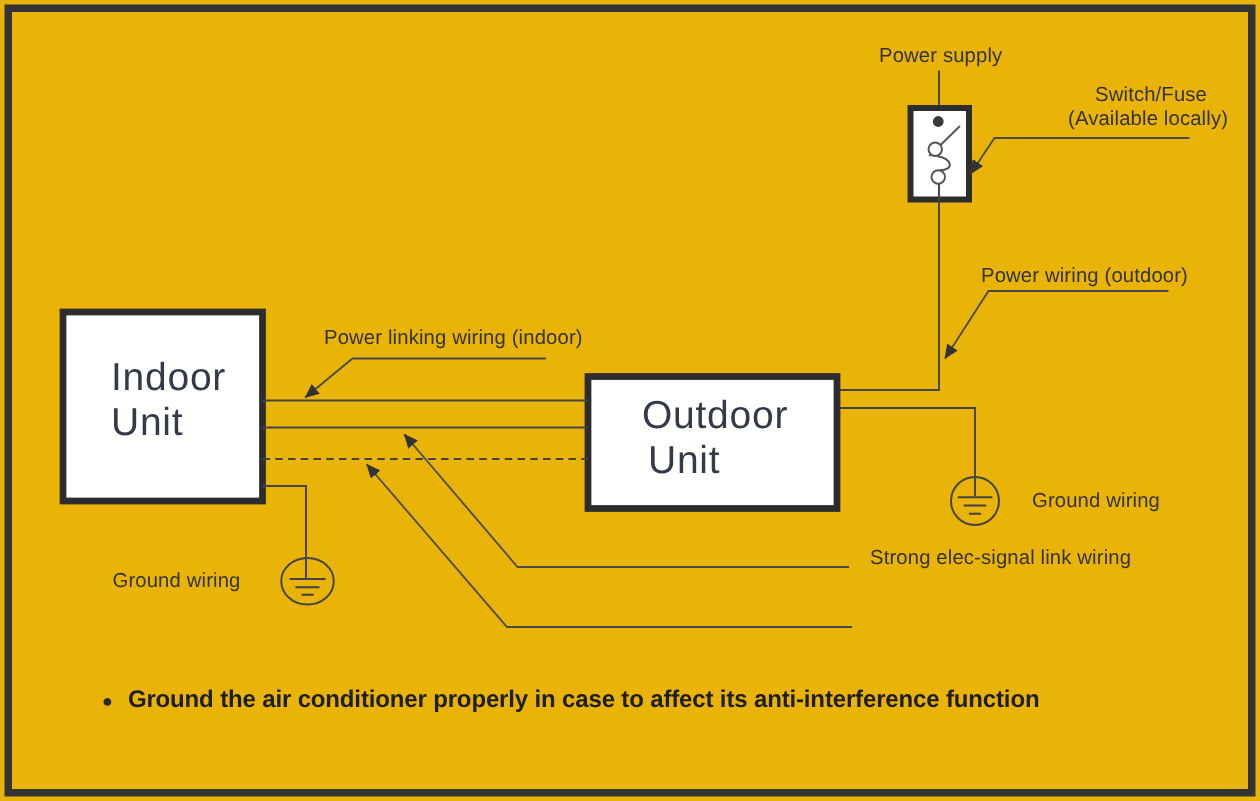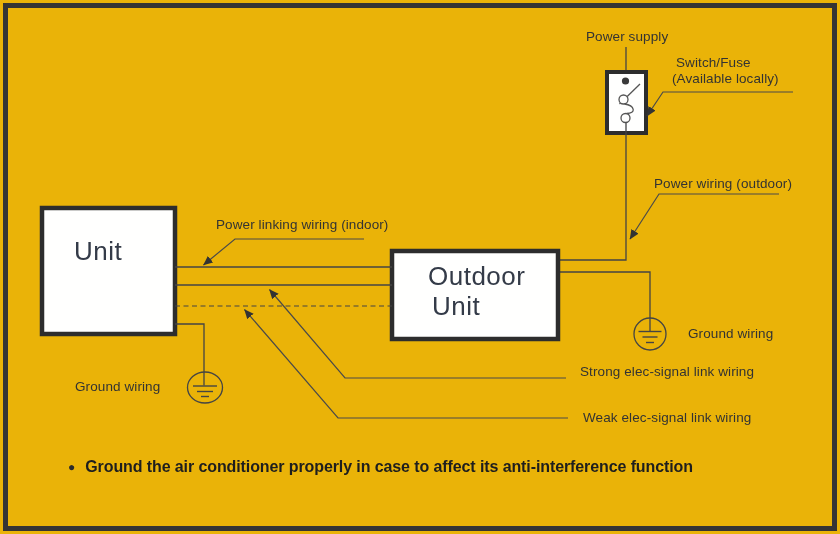--- a/index.html
+++ b/index.html
@@ -79,45 +79,45 @@
 
     <path d="M793,92 L663,92 L647,116" stroke="#4a4a4a" stroke-width="1.2" fill="none" marker-end="url(#arrow)"></path>
     <path d="M779,194 L659,194 L630,239" stroke="#4a4a4a" stroke-width="1.2" fill="none" marker-end="url(#arrow)"></path>
     <path d="M364,239 L235,239 L203.5,265" stroke="#4a4a4a" stroke-width="1.2" fill="none" marker-end="url(#arrow)"></path>
     <path d="M566,378 L345,378 L269.5,289.5" stroke="#4a4a4a" stroke-width="1.2" fill="none" marker-end="url(#arrow)"></path>
     <path d="M568,418 L338,418 L244.5,309.5" stroke="#4a4a4a" stroke-width="1.2" fill="none" marker-end="url(#arrow)"></path>
   </svg>
 
   <div class="lbl" style="left:586px; top:29px;">Power supply</div>
 
-  <div class="lbl" style="left:672px; top:55px;">
+  <div class="lbl" style="left:712px; top:55px;text-align:center;">
     <div style="padding-left:4px;">Switch/Fuse</div>
     <div>(Available locally)</div>
   </div>
 
   <div class="lbl" style="left:216px; top:217px;">Power linking wiring (indoor)</div>
 
   <div class="lbl" style="left:654px; top:176px;">Power wiring (outdoor)</div>
 
   <div class="unit-label" style="left:74px; top:236px;">
+    <div>Indoor</div>
     <div>Unit</div>
   </div>
 
   <div class="unit-label" style="left:428px; top:261px;">
     <div>Outdoor</div>
     <div style="padding-left:4px;">Unit</div>
   </div>
 
   <div class="lbl" style="left:75px; top:379px;">Ground wiring</div>
 
   <div class="lbl" style="left:688px; top:326px;">Ground wiring</div>
 
   <div class="lbl" style="left:580px; top:364px;">Strong elec-signal link wiring</div>
 
-  <div class="lbl" style="left:583px; top:410px;">Weak elec-signal link wiring</div>
 
   <div class="note">
     <span class="dot">●</span>
     <span class="txt">Ground the air conditioner properly in case to affect its anti-interference function</span>
   </div>
 
   <div id="frame"></div>
 </div>
 
 </body></html>

